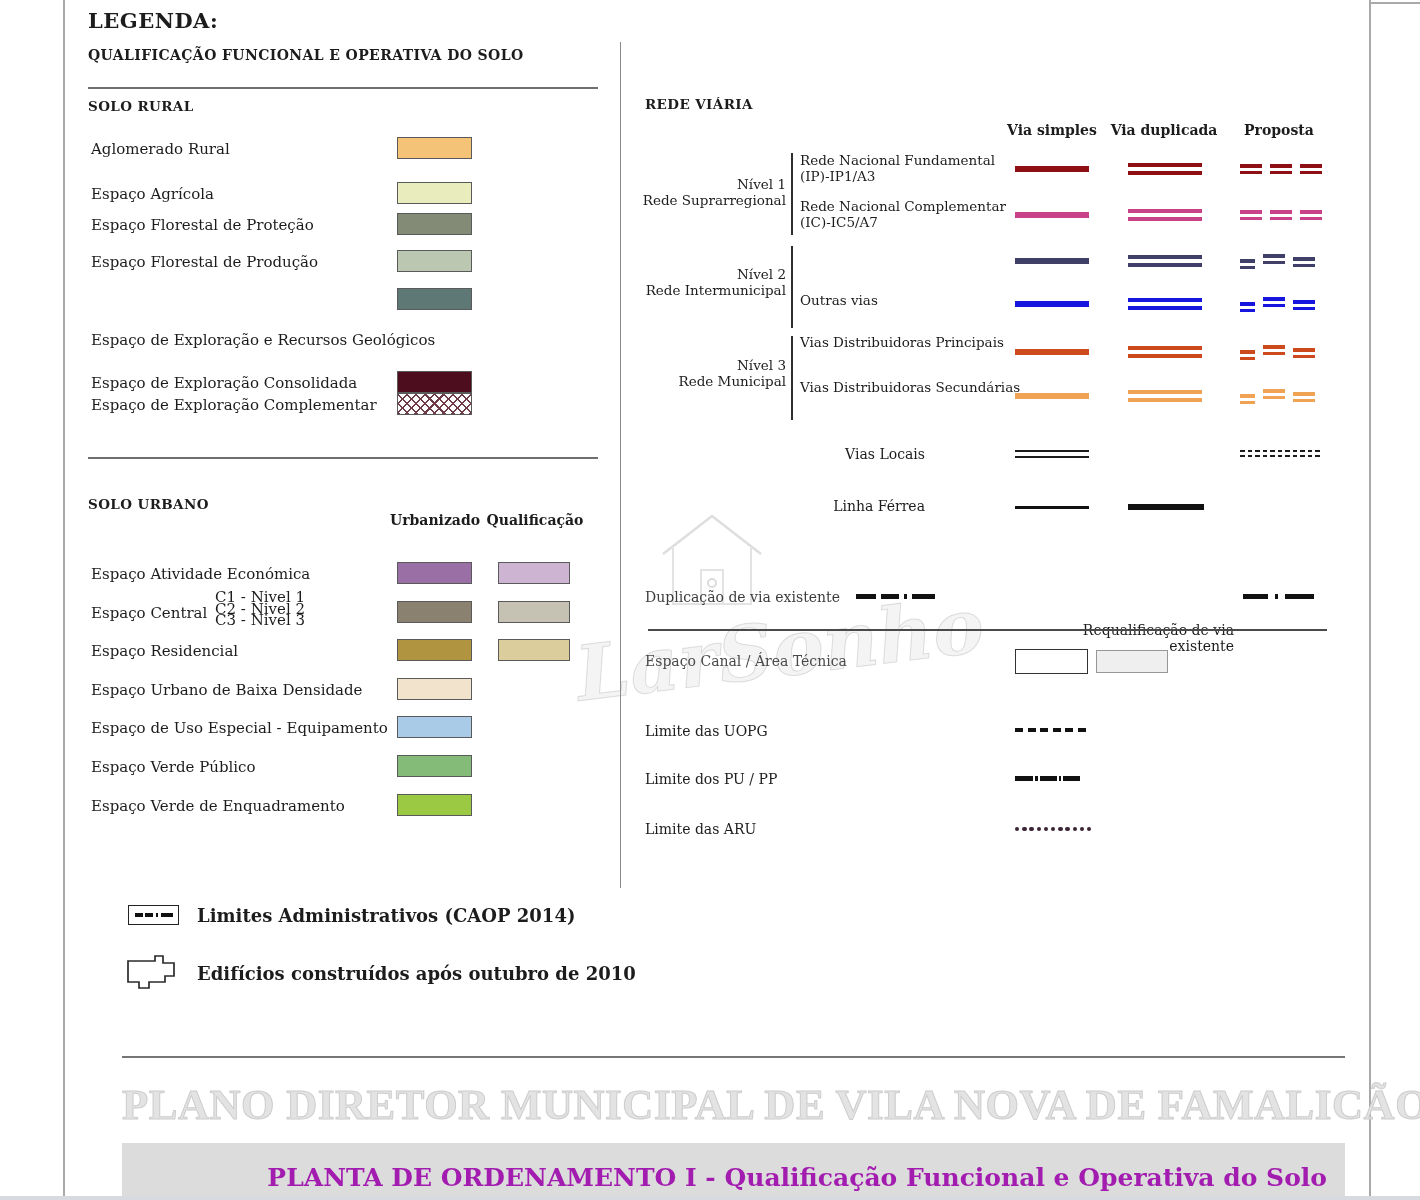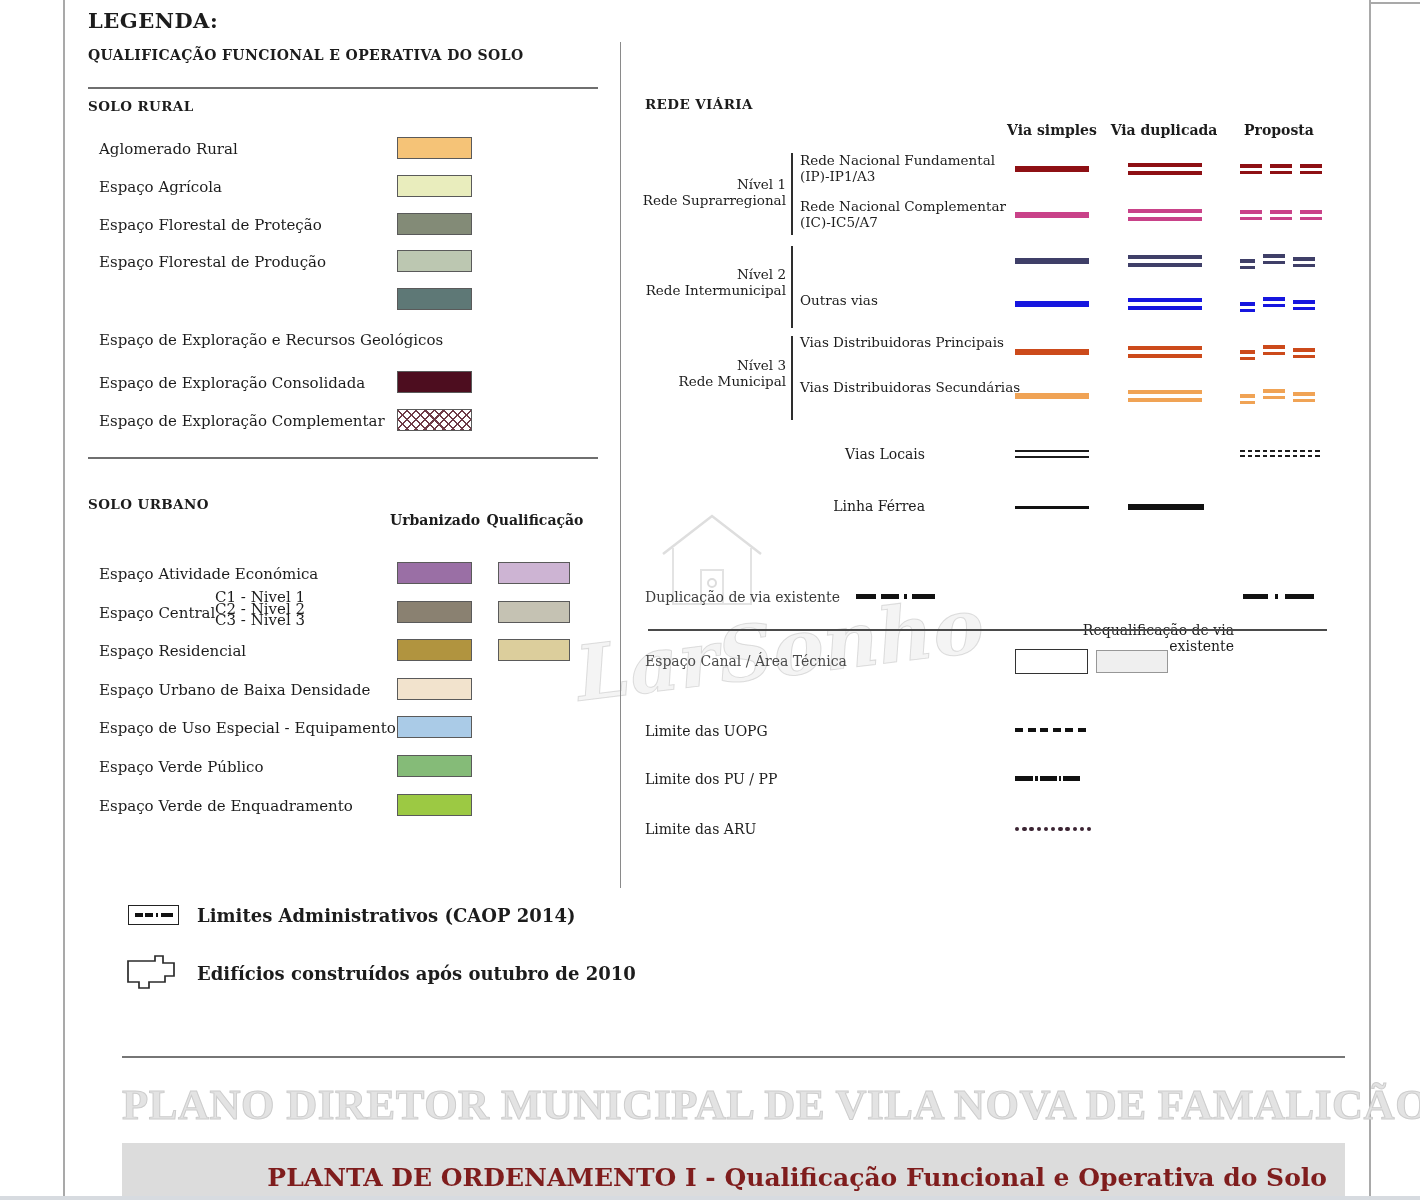--- a/index.html
+++ b/index.html
@@ -10,21 +10,21 @@
   .edge-v{position:absolute;top:0;width:2px;height:1200px;background:#a9a9a9}
   .edge-top-right{position:absolute;top:2px;left:1371px;width:49px;height:2px;background:#a9a9a9}
   .bottom-strip{position:absolute;left:0;top:1196px;width:1420px;height:4px;background:#d7dbe0}
   
   .h-legend{position:absolute;left:88px;top:8px;font-size:21px;font-weight:bold;letter-spacing:.5px}
   .h-sub{position:absolute;left:88px;top:47px;font-size:14px;font-weight:bold;letter-spacing:.4px}
   .rule{position:absolute;height:2px;background:#6f6f6f}
   .sect{position:absolute;font-size:13.5px;font-weight:bold;letter-spacing:.4px}
   
   .lrow{position:absolute;left:88px;width:512px}
-  .lrow .lbl{margin-left:11px;font-size:15px;line-height:19px;max-width:300px}
+  .lrow .lbl{margin-left:3px;font-size:15px;line-height:19px;max-width:300px}
   .sw{position:absolute;top:0;width:75px;height:22px;border:1.6px solid #5a5a5a;background:var(--c)}
   .sw.c1{left:309px}
   .sw.c2{left:410px;width:72px}
   .hatch{background:repeating-linear-gradient(45deg,var(--c) 0 1.5px,transparent 1.5px 6.5px),repeating-linear-gradient(-45deg,var(--c) 0 1.5px,transparent 1.5px 6.5px),#fff}
   .colhead{position:absolute;font-size:14px;font-weight:bold;text-align:center;width:110px}
   .subl{position:absolute;left:127px;top:-9px;font-size:15px;line-height:11.5px;width:90px}
   
   .admin-lbl{position:absolute;left:197px;font-size:18px;font-weight:bold}
   .caop-icon{position:absolute;left:128px;width:51px;height:20px;border:1.7px solid #222;display:flex;align-items:center;justify-content:center;gap:2.5px}
   .caop-icon i{display:block;height:4px;background:#111}
@@ -53,21 +53,21 @@
   .dash-line i{display:block;background:#111}
   .canal-box1{position:absolute;width:73px;height:25px;background:var(--c);border:1.8px solid #333}
   .canal-box2{position:absolute;width:72px;height:23px;background:var(--c);border:1px solid #979797}
   .dots{position:absolute;display:flex;gap:2.8px;align-items:center}
   .dots i{display:block;width:4.4px;height:4.4px;border-radius:50%;background:var(--c)}
   
   .wm-text{position:absolute;left:575px;top:605px;font-size:76px;font-style:italic;font-weight:bold;color:rgba(175,175,175,0.14);-webkit-text-stroke:1px rgba(160,160,160,0.33);transform:rotate(-7deg);white-space:nowrap}
   
   .plan-title{position:absolute;left:122px;top:1080px;width:1230px;font-family:"Liberation Serif",serif;font-size:43px;font-weight:bold;color:#e3e3e3;-webkit-text-stroke:1px #cdcdcd;white-space:nowrap;letter-spacing:.5px}
   .sheet-bar{position:absolute;left:122px;top:1143px;width:1223px;height:54px;background:#dcdcdc}
-  .sheet-title{position:absolute;right:18px;bottom:5px;font-size:25px;font-weight:bold;color:#7f1d1d;white-space:nowrap}
+  .sheet-title{position:absolute;right:18px;bottom:5px;font-size:25px;font-weight:bold;color:#a21caf;white-space:nowrap}
 </style>
 </head>
 <body>
 
 <div class="edge-v" style="left:63px"></div>
 <div class="edge-v" style="left:1369px"></div>
 <div class="edge-top-right"></div>
 
 <svg class="abs" style="left:655px;top:508px" width="115" height="105" viewBox="0 0 115 105">
   <polyline points="8,46 57,8 106,46" fill="none" stroke="#dedede" stroke-width="2.5"></polyline>
@@ -80,21 +80,21 @@
 <div class="h-legend">LEGENDA:</div>
 <div class="h-sub">QUALIFICAÇÃO FUNCIONAL E OPERATIVA DO SOLO</div>
 <div class="rule" style="left:88px;top:87px;width:510px"></div>
 
 <div class="sect" style="left:88px;top:98px">SOLO RURAL</div>
 
 <div class="lrow" style="top:137px">
   <div class="lbl" style="margin-top:3px">Aglomerado Rural</div>
   <div class="sw c1" style="--c: #F5C377;"></div>
 </div>
-<div class="lrow" style="top:175px">
+<div class="lrow" style="top:182px">
   <div class="lbl" style="margin-top:3px">Espaço Agrícola</div>
   <div class="sw c1" style="--c: #E9EDBD;"></div>
 </div>
 <div class="lrow" style="top:213px">
   <div class="lbl" style="margin-top:3px">Espaço Florestal de Proteção</div>
   <div class="sw c1" style="--c: #838B77;"></div>
 </div>
 <div class="lrow" style="top:250px">
   <div class="lbl" style="margin-top:3px">Espaço Florestal de Produção</div>
   <div class="sw c1" style="--c: #BCC7B1;"></div>
@@ -102,21 +102,21 @@
 <div class="lrow" style="top:282px">
   <div class="sw c1" style="top: 6px; --c: #5E7876;"></div>
 </div>
 <div class="lrow" style="top:331px">
   <div class="lbl" style="max-width:400px">Espaço de Exploração e Recursos Geológicos</div>
 </div>
 <div class="lrow" style="top:371px">
   <div class="lbl" style="margin-top:3px">Espaço de Exploração Consolidada</div>
   <div class="sw c1" style="--c: #4D0D1F;"></div>
 </div>
-<div class="lrow" style="top:409px">
+<div class="lrow" style="top:393px">
   <div class="lbl" style="margin-top:3px">Espaço de Exploração Complementar</div>
   <div class="sw c1 hatch" style="--c: #6E3B47;"></div>
 </div>
 
 <div class="rule" style="left:88px;top:457px;width:510px;height:1.5px"></div>
 
 <div class="sect" style="left:88px;top:496px">SOLO URBANO</div>
 <div class="colhead" style="left:380px;top:512px">Urbanizado</div>
 <div class="colhead" style="left:480px;top:512px">Qualificação</div>
 

